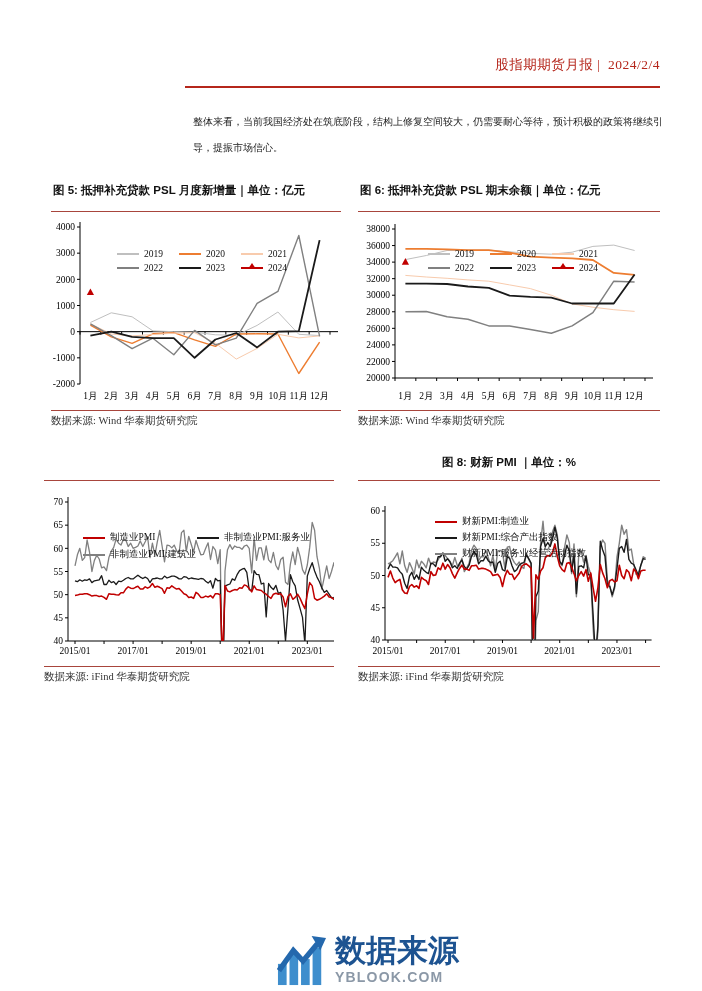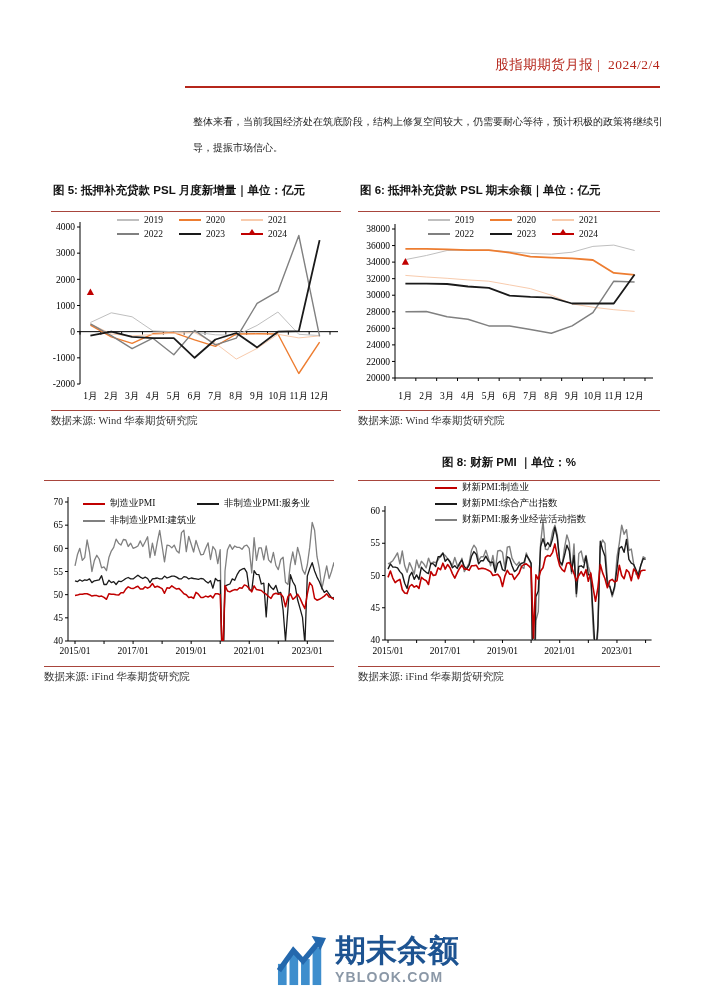--- a/index.html
+++ b/index.html
@@ -28,21 +28,21 @@
   .chart svg{display:block;}
   .chart svg text{font-family:"Liberation Serif",serif;font-size:9.5px;fill:#000;}
 
   
   .row1 .rule-title{top:28px;} .row1 .chart{top:30px;height:192px;}
   .row1 .rule-source{top:227px;} .row1 .fig-source{top:231px;}
   .row2 .rule-title{top:25px;} .row2 .chart{top:30px;height:172px;}
   .row2 .rule-source{top:211px;} .row2 .fig-source{top:215px;}
 
   
-  .legend{position:absolute;display:grid;row-gap:4px;z-index:3;}
+  .legend{position:absolute;display:grid;row-gap:4px;z-index:3;margin-top:34px;}
   .lg-item{display:flex;align-items:center;white-space:nowrap;}
   .lg-sw{position:relative;display:inline-block;width:22px;height:2px;margin-right:5px;flex:0 0 22px;}
   .lg-tri{position:absolute;left:7px;top:-4px;width:0;height:0;
           border-left:4px solid transparent;border-right:4px solid transparent;border-bottom:6px solid #c00000;}
   .lg-lb{font-size:9.5px;color:#111;font-family:"Liberation Serif",serif;}
   .legend-0{left:66px;top:2px;grid-template-columns:62px 62px 62px;}
   .legend-1{left:70px;top:2px;grid-template-columns:62px 62px 62px;}
   .legend-2{left:39px;top:12px;grid-template-columns:114px auto;}
   .legend-3{left:77px;top:-4px;grid-template-columns:auto;row-gap:3px;}
 
@@ -379,18 +379,18 @@
       <svg width="50" height="54" viewBox="0 0 52 54">
         <rect x="1" y="30" width="9" height="22" fill="#3e8ecd"></rect>
         <rect x="13" y="18" width="9" height="34" fill="#3e8ecd"></rect>
         <rect x="25" y="25" width="9" height="27" fill="#3e8ecd"></rect>
         <rect x="37" y="13" width="9" height="39" fill="#3e8ecd"></rect>
         <polyline points="2,37 17,16 27,27 42,9" fill="none" stroke="#2468ad" stroke-width="5.5"></polyline>
         <polygon points="36,1 51,3 45,16" fill="#2468ad"></polygon>
       </svg>
     </span>
     <span class="wm-text">
-      <div class="wm-name">期末余额</div>
+      <div class="wm-name">数据来源</div>
       <div class="wm-domain">YBLOOK.COM</div>
     </span>
   </div>
 
 </div>
 
 </body></html>

